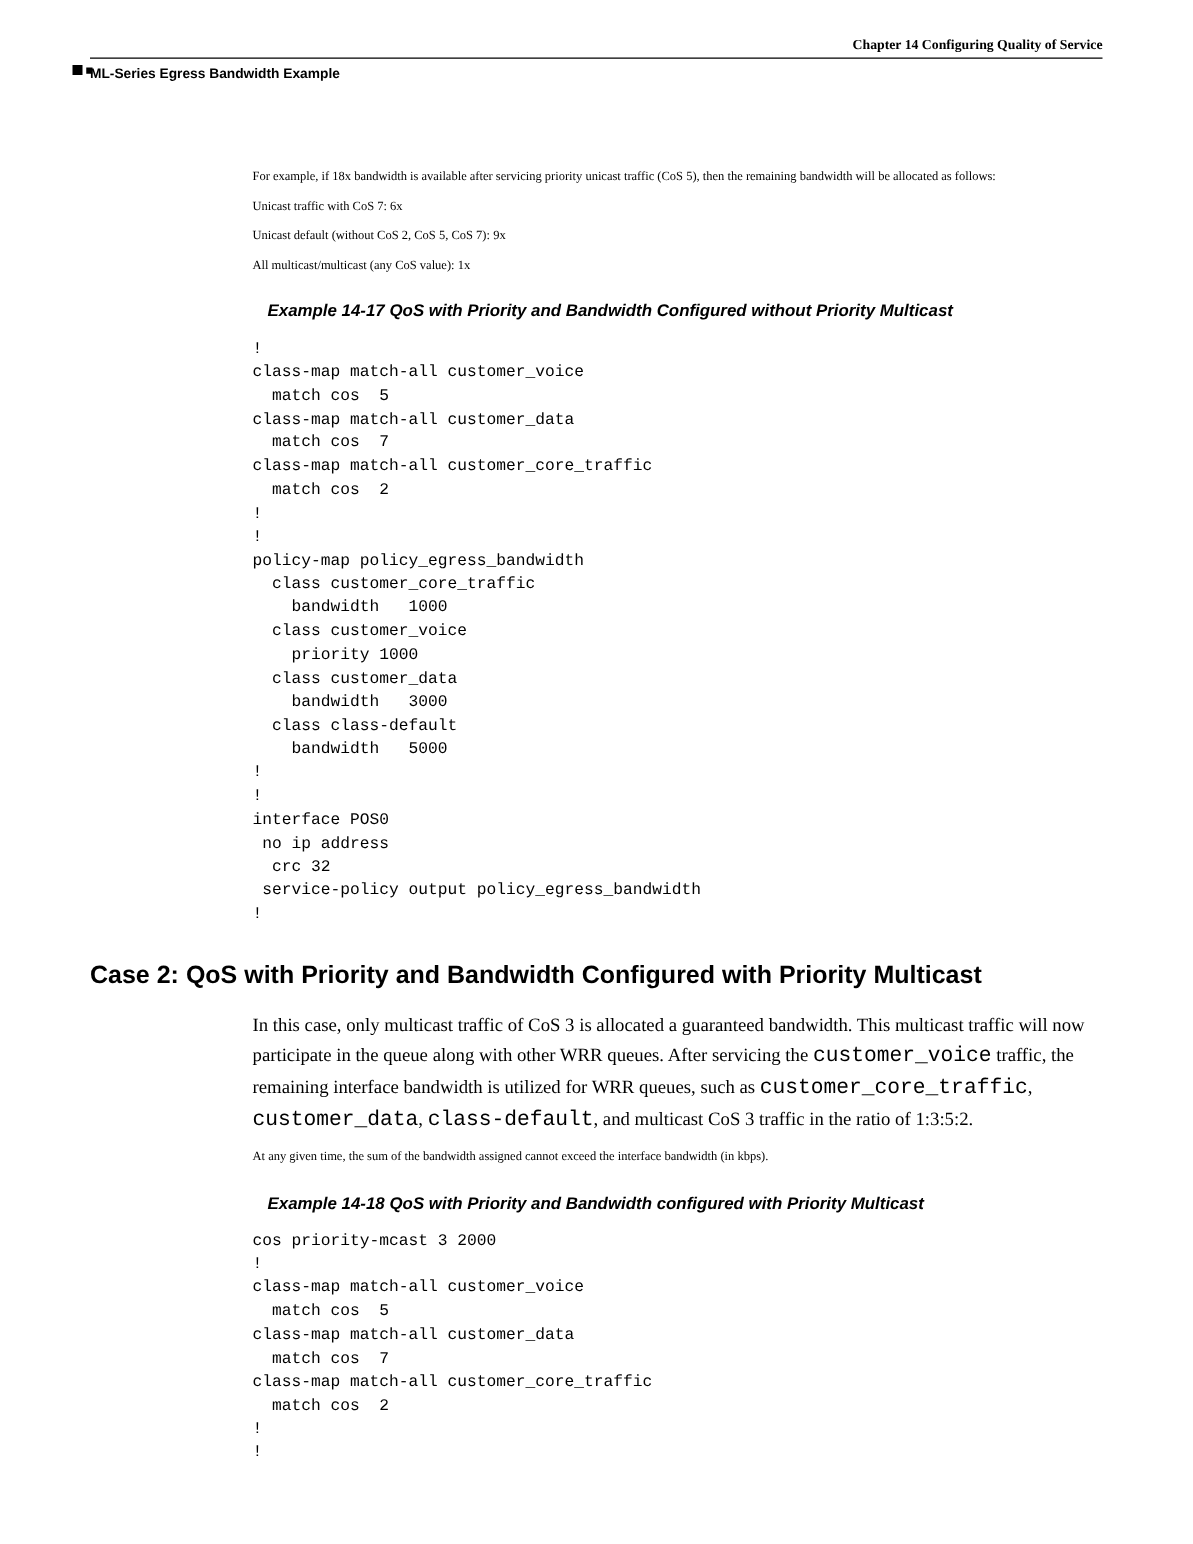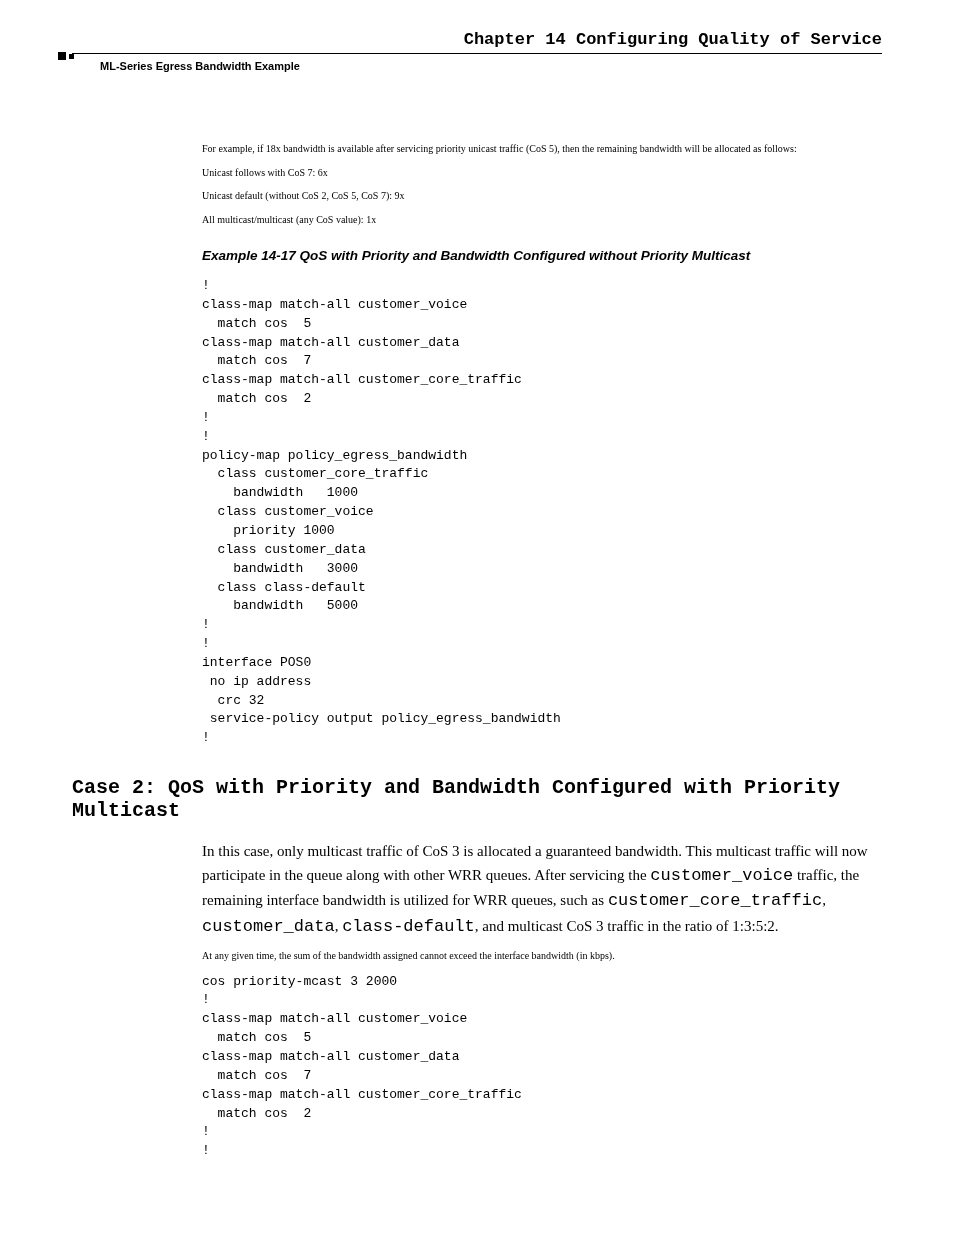--- a/index.html
+++ b/index.html
@@ -10,30 +10,30 @@
     color: #000;
     width: 954px;
   }
   .page {
     position: relative;
     padding: 30px 72px 40px 72px;
     box-sizing: border-box;
   }
   .header-right {
     text-align: right;
-    font-family: Liberation Mono, monospace;
+    font-family: Liberation Serif, serif;
     font-weight: bold;
-    font-size: 17px;
+    font-size: 11px;
     margin-bottom: 4px;
   }
   .header-left {
     font-family: Arial, Helvetica, sans-serif;
     font-weight: bold;
     font-size: 11px;
-    margin-left: 28px;
+    margin-left: 0;
   }
   .hr-top {
     border: none;
     border-top: 1px solid #000;
     margin: 3px 0 6px 0;
   }
   .top-marker {
     position: absolute;
     left: 58px;
     top: 52px;
@@ -54,31 +54,31 @@
   .body-text {
     font-size: 10px;
     line-height: 1.35;
     margin: 0 0 10px 0;
   }
   .example-title {
     font-family: Arial, Helvetica, sans-serif;
     font-style: italic;
     font-weight: bold;
     font-size: 13.5px;
-    margin: 22px 0 14px 0;
+    margin: 22px 0 14px 12px;
   }
   pre.config {
     font-family: "Courier New", Courier, monospace;
     font-size: 13px;
     line-height: 1.45;
     margin: 0 0 18px 0;
     white-space: pre;
   }
   h2.section {
-    font-family: Liberation Mono, monospace;
+    font-family: Liberation Sans, sans-serif;
     font-weight: bold;
     font-size: 20px;
     margin: 28px 0 18px -130px;
   }
   .inline-mono {
     font-family: "Courier New", Courier, monospace;
     font-size: 17px;
   }
   .mixed {
     font-size: 15px;
@@ -93,21 +93,21 @@
   <div class="header-right">Chapter 14 Configuring Quality of Service</div>
   <hr class="hr-top">
   <div class="top-marker">
     <div class="sq"></div>
       <div class="sq small"></div>
   </div>
   <div class="header-left">ML-Series Egress Bandwidth Example</div>
 
   <div class="content">
     <p class="body-text">For example, if 18x bandwidth is available after servicing priority unicast traffic (CoS 5), then the remaining bandwidth will be allocated as follows:</p>
-    <p class="body-text">Unicast follows with CoS 7: 6x</p>
+    <p class="body-text">Unicast traffic with CoS 7: 6x</p>
     <p class="body-text">Unicast default (without CoS 2, CoS 5, CoS 7): 9x</p>
     <p class="body-text">All multicast/multicast (any CoS value): 1x</p>
 
     <div class="example-title">Example 14-17 QoS with Priority and Bandwidth Configured without Priority Multicast</div>
     <pre class="config">!
 class-map match-all customer_voice
   match cos  5
 class-map match-all customer_data
   match cos  7
 class-map match-all customer_core_traffic
@@ -132,20 +132,21 @@
 !</pre>
 
     <h2 class="section">Case 2: QoS with Priority and Bandwidth Configured with Priority Multicast</h2>
 
     <p class="mixed">
       <span>In this case, only multicast traffic of CoS 3 is allocated a guaranteed bandwidth. This multicast traffic will now participate in the queue along with other WRR queues. After servicing the </span><span class="inline-mono">customer_voice</span><span> traffic, the remaining interface bandwidth is utilized for WRR queues, such as </span><span class="inline-mono">customer_core_traffic</span><span>, </span><span class="inline-mono">customer_data</span><span>, </span><span class="inline-mono">class-default</span><span>, and multicast CoS 3 traffic in the ratio of 1:3:5:2.</span>
     </p>
 
     <p class="body-text">At any given time, the sum of the bandwidth assigned cannot exceed the interface bandwidth (in kbps).</p>
 
+    <div class="example-title">Example 14-18 QoS with Priority and Bandwidth configured with Priority Multicast</div>
     <pre class="config">cos priority-mcast 3 2000
 !
 class-map match-all customer_voice
   match cos  5
 class-map match-all customer_data
   match cos  7
 class-map match-all customer_core_traffic
   match cos  2
 !
 !</pre>

